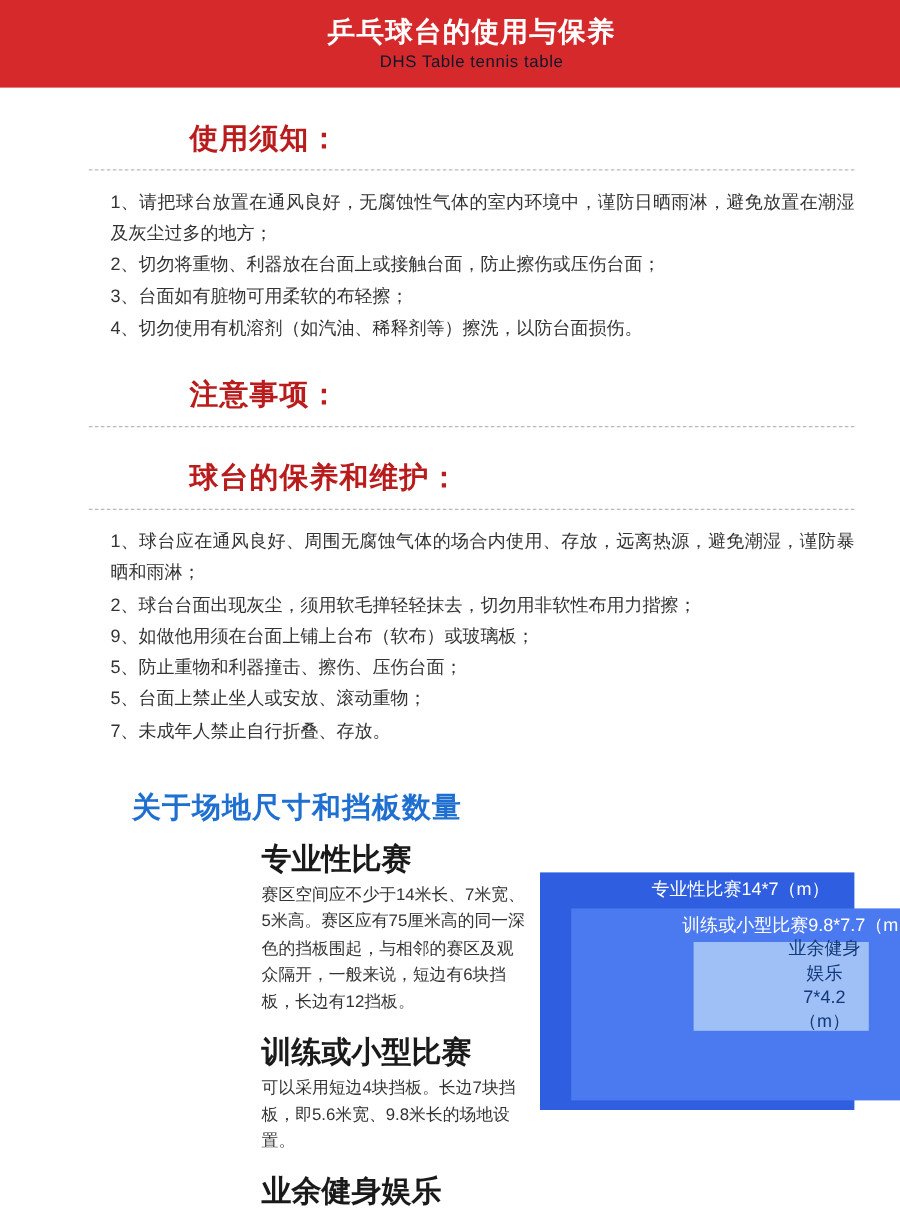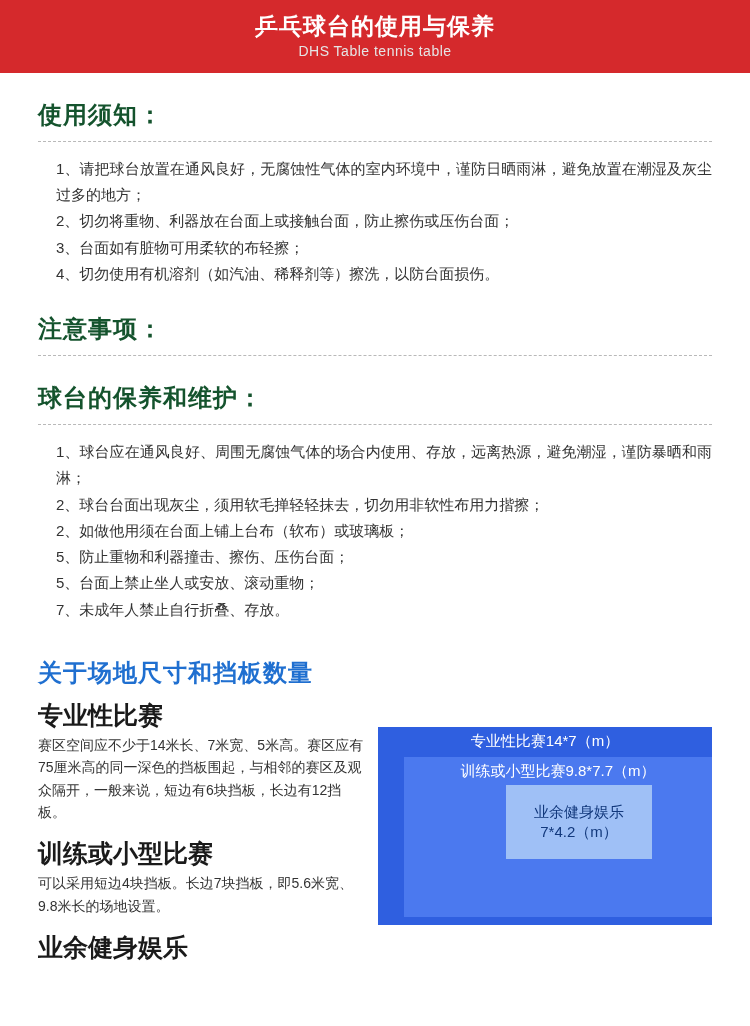--- a/index.html
+++ b/index.html
@@ -1,15 +1,15 @@
 <!DOCTYPE html>
 <html><head>
 <meta charset="utf-8">
 <style>
-  * { box-sizing: border-box; }
+  * { box-sizing: border-box; padding-left: 36px; }
   html, body {
     margin: 0; padding: 0;
     background: #ffffff;
   }
   body {
     width: 750px;
     min-height: 1026px;
     font-family: "Liberation Sans", "DejaVu Sans", sans-serif;
     color: #222;
     position: relative;
@@ -23,38 +23,39 @@
     padding: 12px 0 14px 0;
   }
   .header-title {
     font-size: 23px;
     font-weight: bold;
     letter-spacing: 1px;
     line-height: 1.25;
   }
   .header-sub {
     font-size: 14px;
-    color: #e5e5e5;
+    color: #0f172a;
     margin-top: 2px;
     letter-spacing: 0.5px;
   }
 
   
   .content {
     padding: 26px 38px 0 38px;
   }
 
   .section { margin-bottom: 26px; }
 
   .section-title {
     font-size: 24px;
     font-weight: bold;
-    color: #14532d;
+    color: #b91c1c;
     letter-spacing: 1px;
     padding-bottom: 10px;
+    margin-left: 48px;
   }
   .divider {
     border-top: 1px dashed #b9b9b9;
     margin-bottom: 14px;
   }
 
   .list { margin: 0; padding: 0; list-style: none; }
   .list li {
     font-size: 15px;
     line-height: 1.75;
@@ -169,21 +170,21 @@
     <div class="section-title">注意事项：</div>
     <div class="divider"></div>
   </div>
 
   <div class="section">
     <div class="section-title">球台的保养和维护：</div>
     <div class="divider"></div>
     <ul class="list">
       <li>1、球台应在通风良好、周围无腐蚀气体的场合内使用、存放，远离热源，避免潮湿，谨防暴晒和雨淋；</li>
       <li>2、球台台面出现灰尘，须用软毛掸轻轻抹去，切勿用非软性布用力揩擦；</li>
-      <li>2、如做他用须在台面上铺上台布（软布）或玻璃板；</li>
+      <li>9、如做他用须在台面上铺上台布（软布）或玻璃板；</li>
       <li>5、防止重物和利器撞击、擦伤、压伤台面；</li>
       <li>5、台面上禁止坐人或安放、滚动重物；</li>
       <li>7、未成年人禁止自行折叠、存放。</li>
     </ul>
   </div>
 
   <div class="venue">
     <div class="venue-heading">关于场地尺寸和挡板数量</div>
     <div class="venue-body">
       <div class="venue-text">

